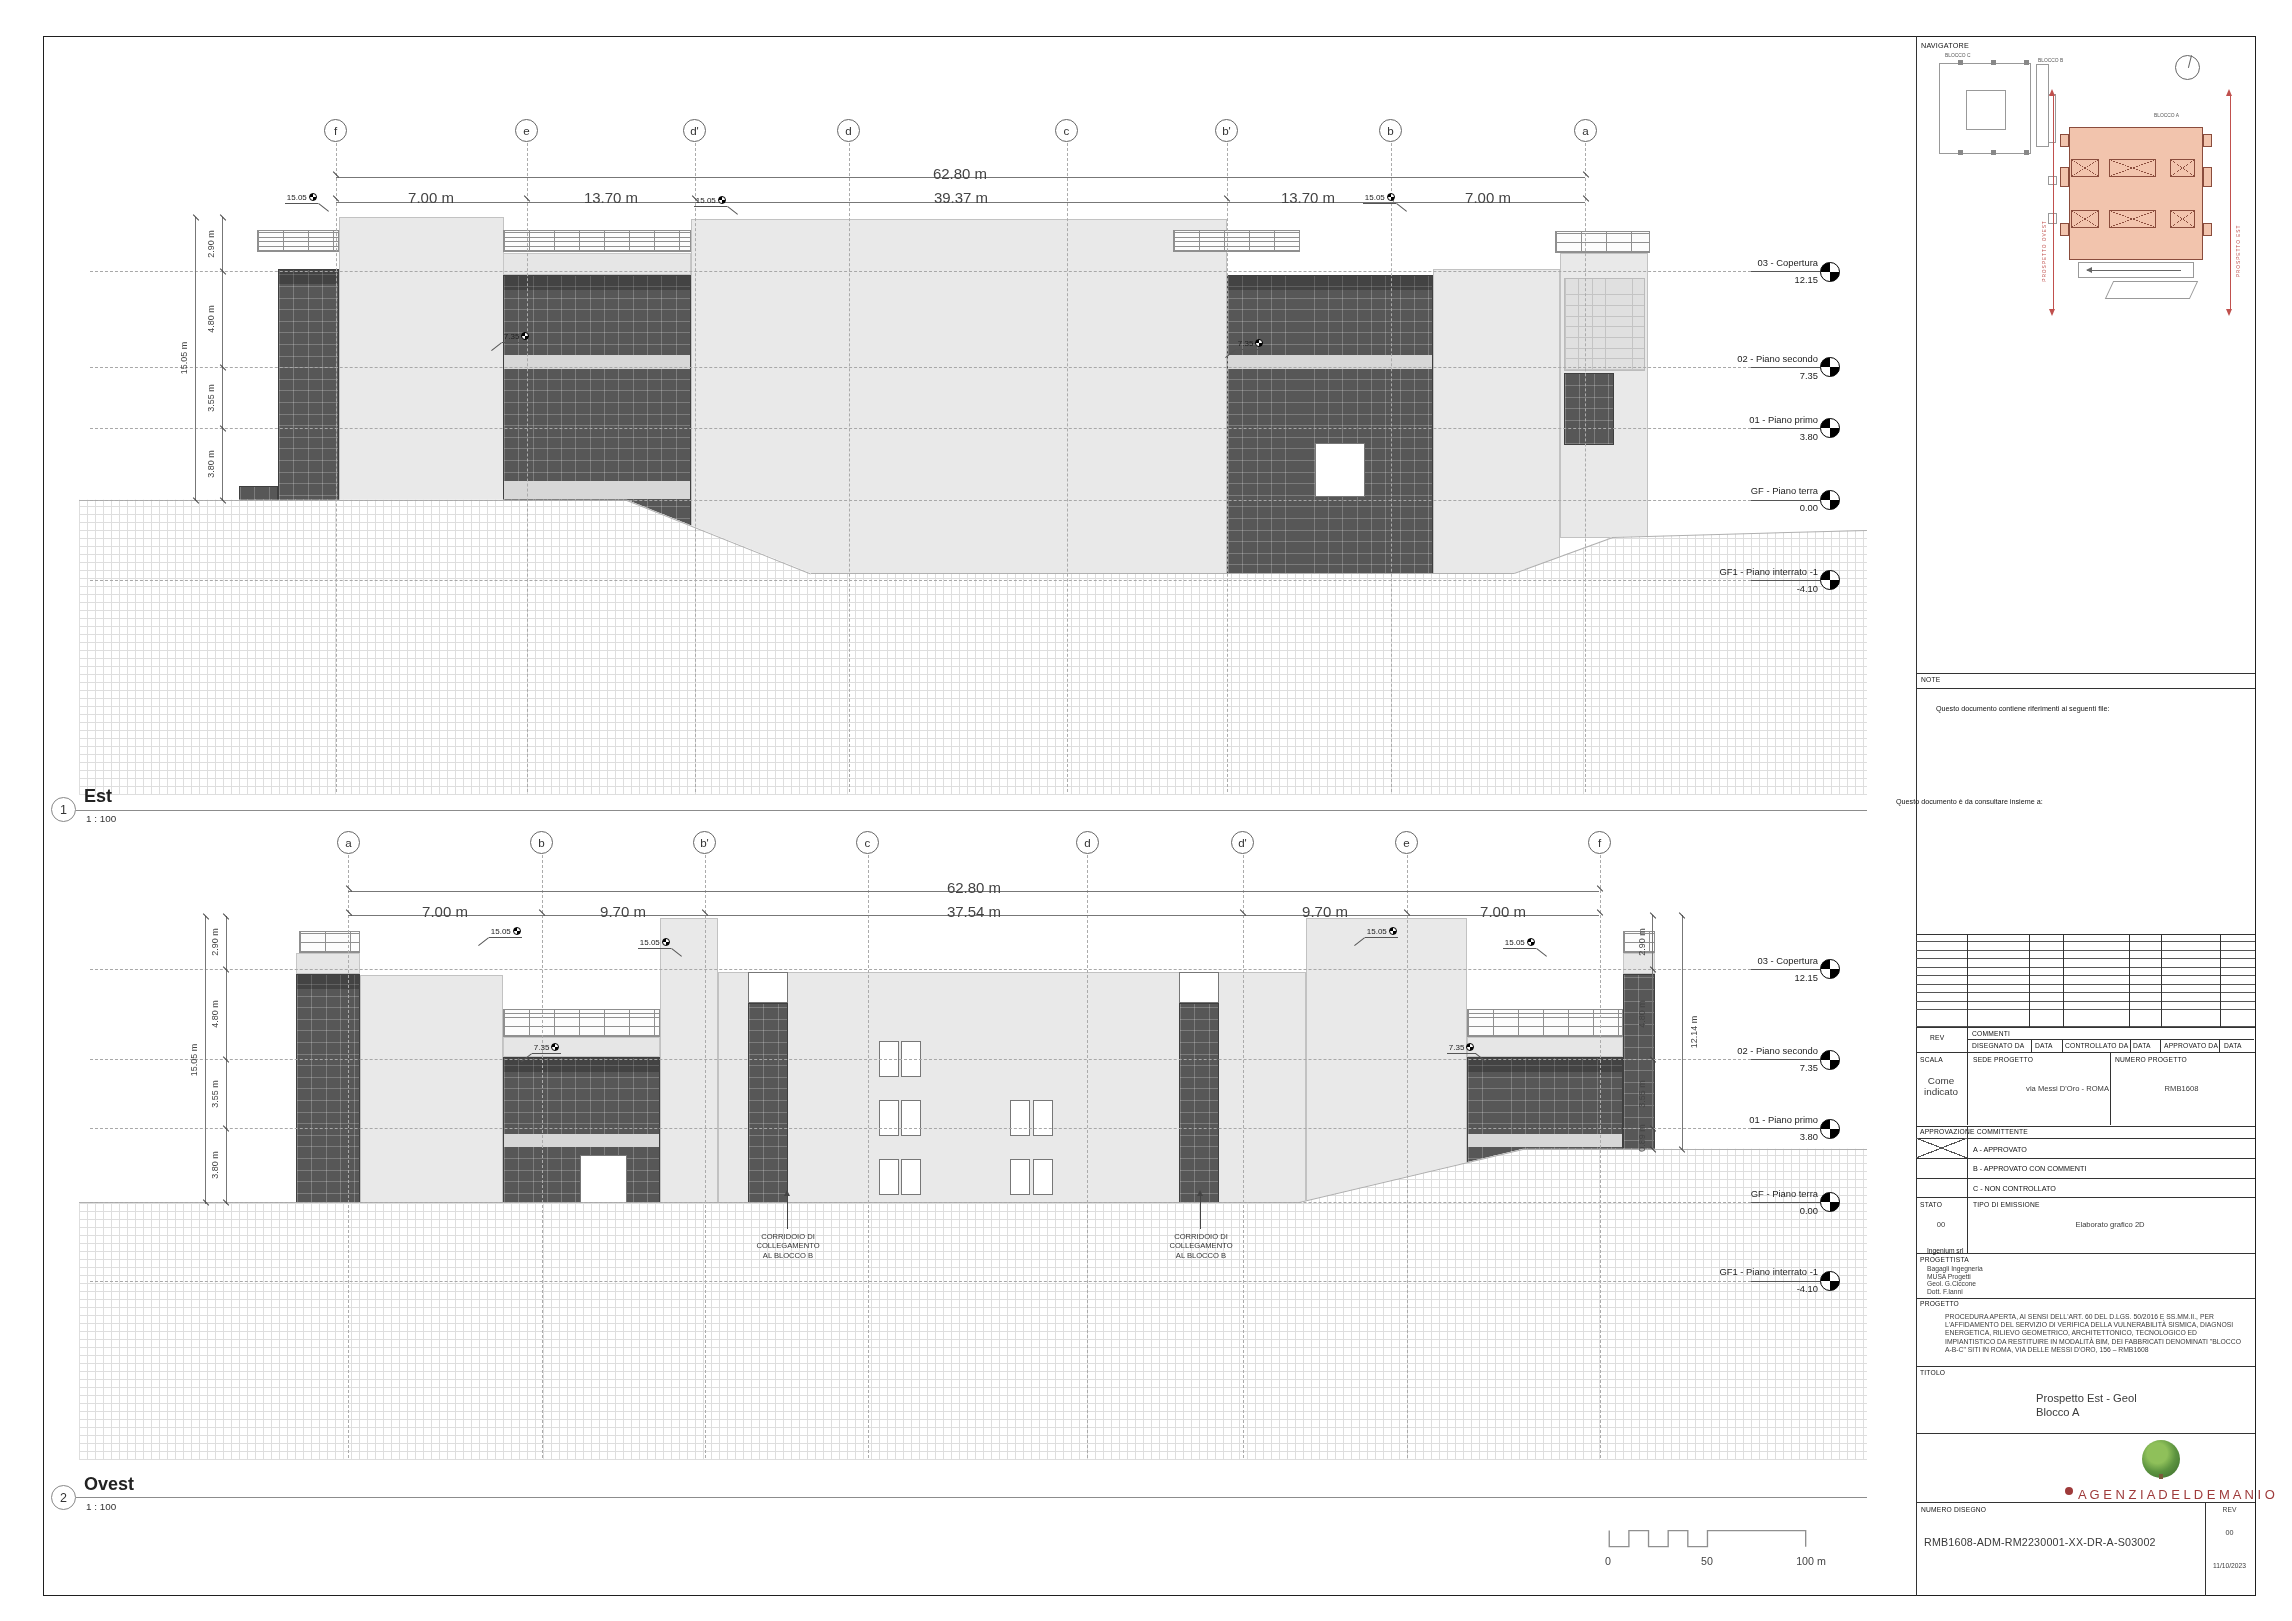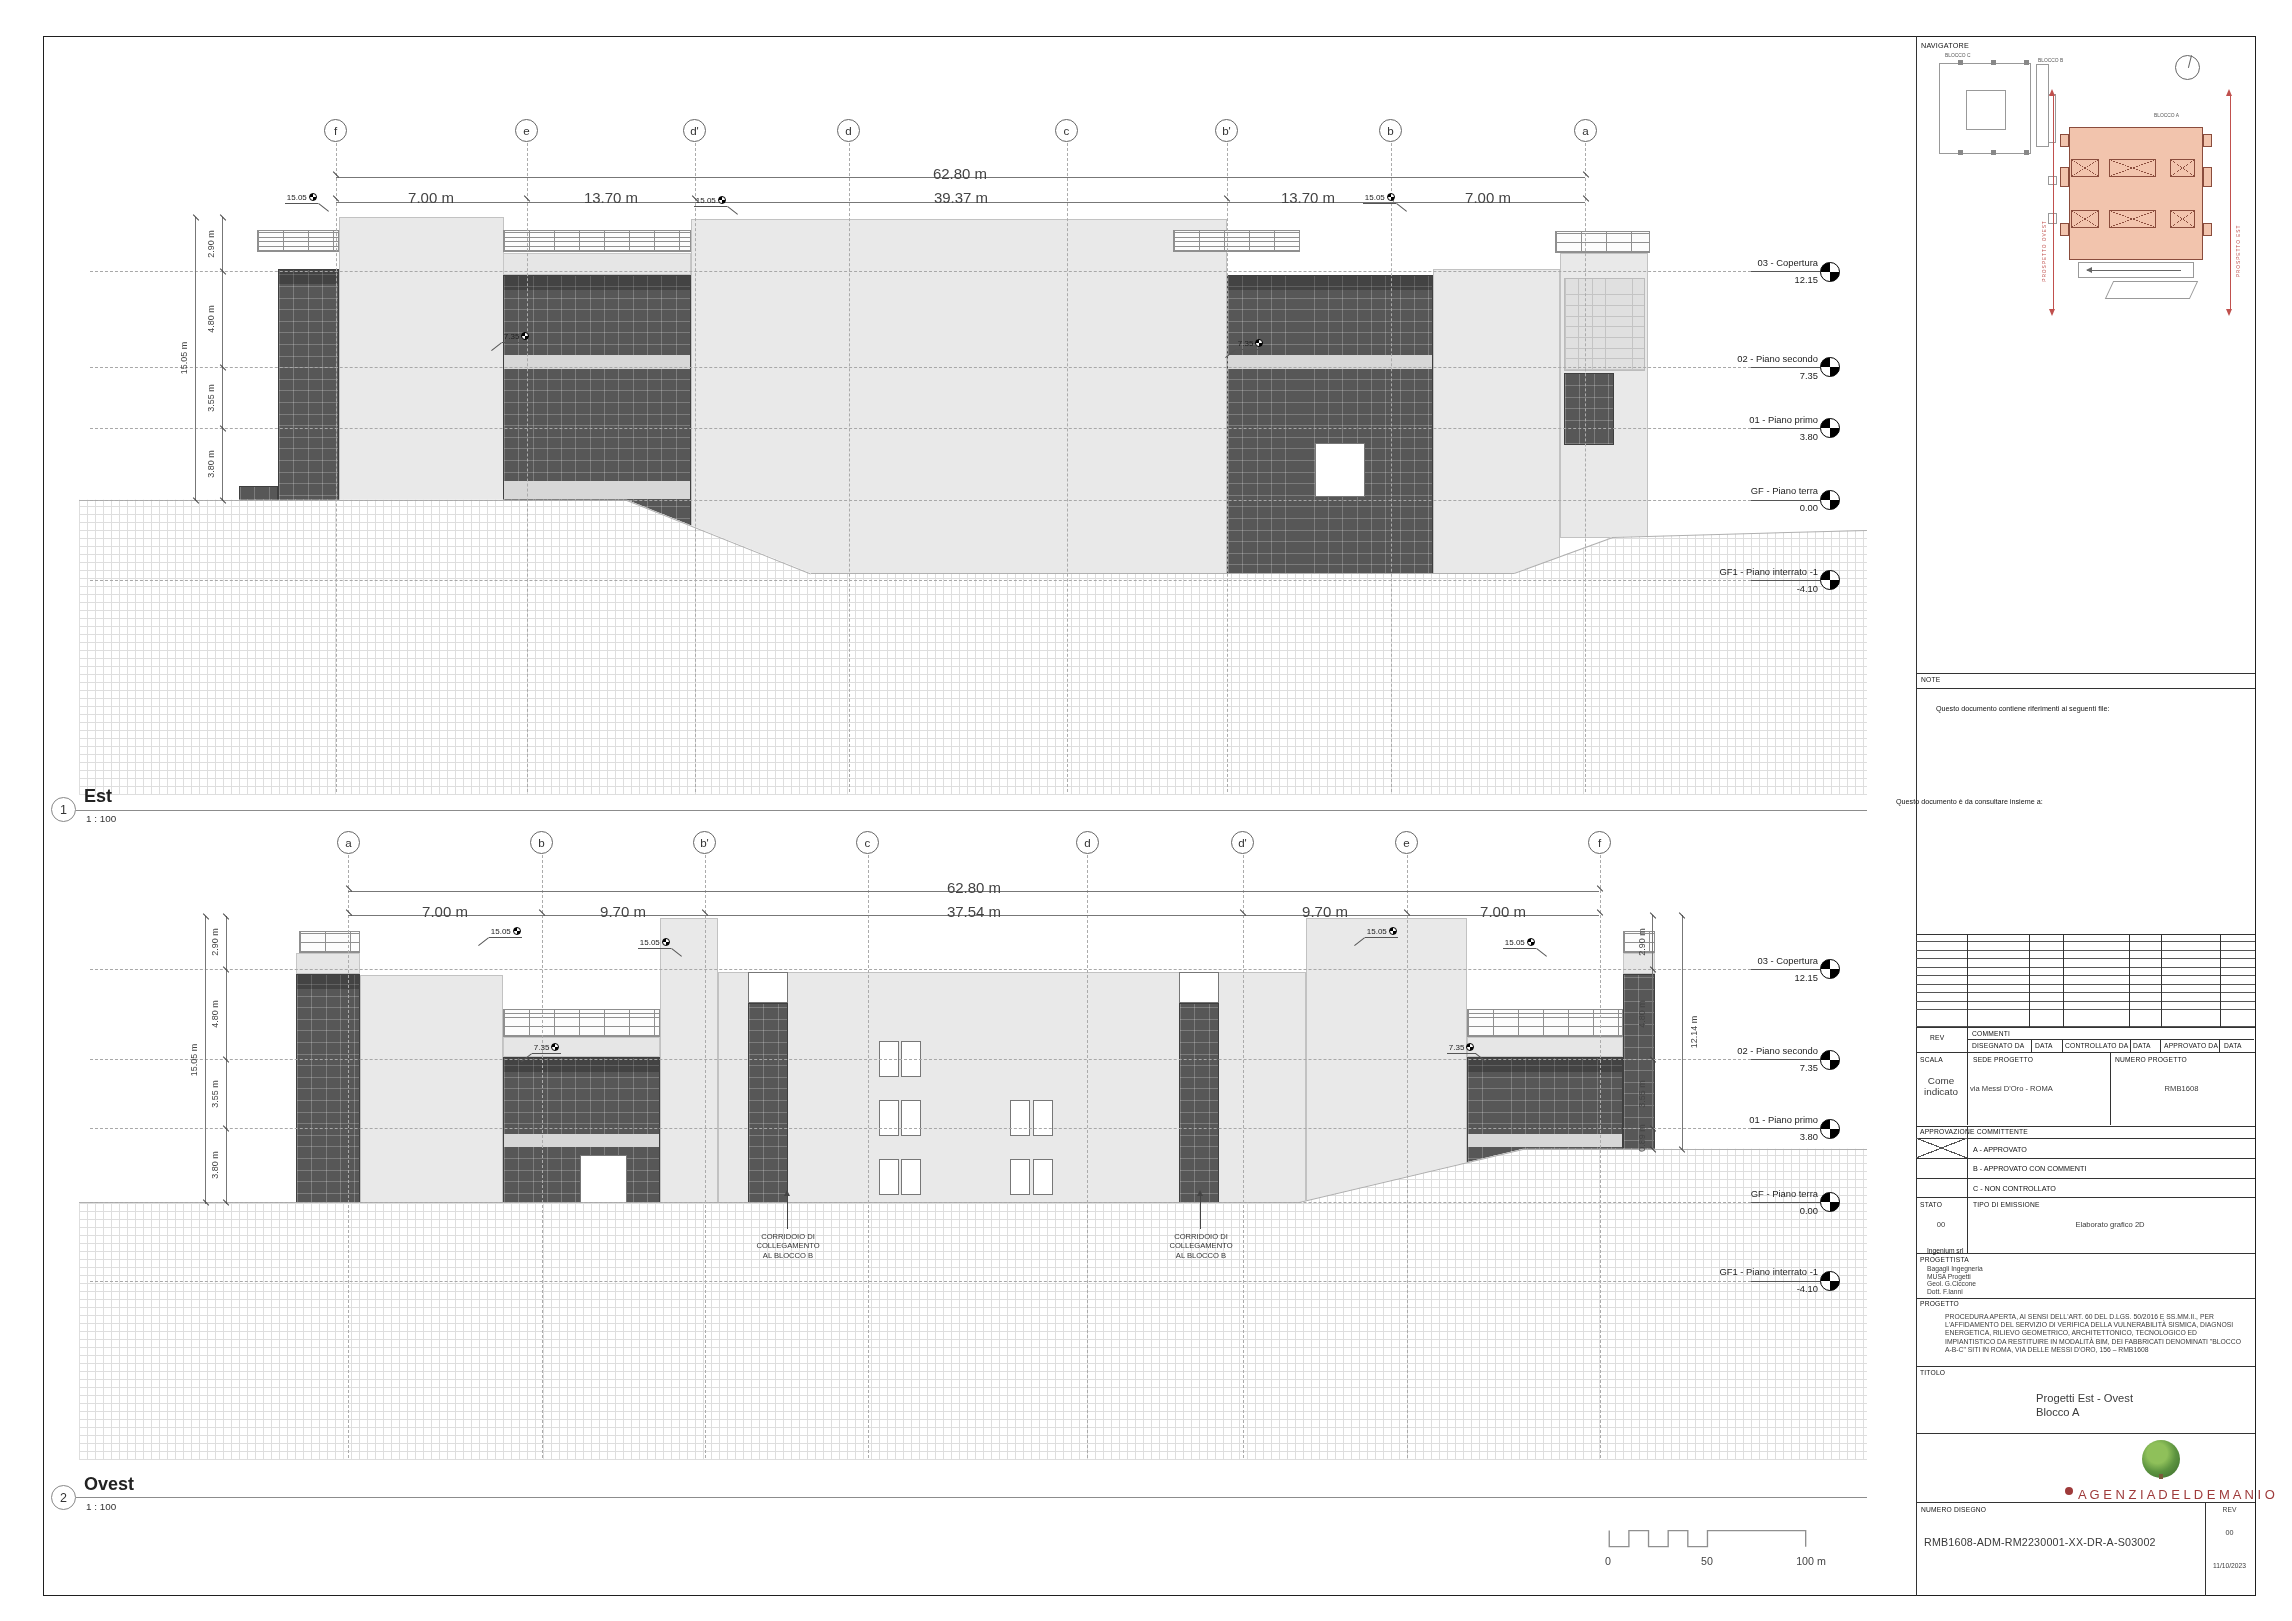--- a/index.html
+++ b/index.html
@@ -542,21 +542,21 @@
   <i class="pvline" style="left:2130px;top:1039px;height:13.4px"></i>
   <i class="pvline" style="left:2160px;top:1039px;height:13.4px"></i>
   <i class="pvline" style="left:2219px;top:1039px;height:13.4px"></i>
 
   <i class="phline" style="left:1916px;top:1052px;width:339px"></i>
   <span class="plabel" style="left:1920px;top:1056px">SCALA</span>
   <div class="abs" style="left:1917px;top:1075px;width:48px;text-align:center;font-size:9.9px;white-space:pre-line">Come
 indicato</div>
   <i class="pvline" style="left:1967px;top:1052px;height:73px"></i>
   <span class="plabel" style="left:1973px;top:1056px">SEDE PROGETTO</span>
-  <div class="abs" style="left:1970px;top:1084px;width:139px;text-align:left;font-size:7.6px">via Messi D'Oro - ROMA</div>
+  <div class="abs" style="left:1970px;top:1084px;width:139px;text-align:right;font-size:7.6px">via Messi D'Oro - ROMA</div>
   <i class="pvline" style="left:2110px;top:1052px;height:73px"></i>
   <span class="plabel" style="left:2115px;top:1056px">NUMERO PROGETTO</span>
   <div class="abs" style="left:2112px;top:1084px;width:139px;text-align:center;font-size:7.6px">RMB1608</div>
 
   <i class="phline" style="left:1916px;top:1126px;width:339px"></i>
   <span class="plabel" style="left:1920px;top:1128px">APPROVAZIONE COMMITTENTE</span>
   <i class="phline" style="left:1916px;top:1138px;width:339px"></i>
   <div class="abs xbox" style="left:1916px;top:1138px;width:51px;height:19.7px"></div>
   <span class="ptext" style="left:1973px;top:1145px">A - APPROVATO</span>
   <i class="phline" style="left:1916px;top:1158px;width:339px"></i>
@@ -582,21 +582,21 @@
     <div>Geol. G.Ciccone</div>
     <div>Dott. F.Ianni</div>
   </div>
 
   <i class="phline" style="left:1916px;top:1298px;width:339px"></i>
   <span class="plabel" style="left:1920px;top:1300px">PROGETTO</span>
   <div class="abs" style="left:1945px;top:1313px;width:296px;font-size:6.8px;line-height:8.2px">PROCEDURA APERTA, AI SENSI DELL'ART. 60 DEL D.LGS. 50/2016 E SS.MM.II., PER L'AFFIDAMENTO DEL SERVIZIO DI VERIFICA DELLA VULNERABILITÀ SISMICA, DIAGNOSI ENERGETICA, RILIEVO GEOMETRICO, ARCHITETTONICO, TECNOLOGICO ED IMPIANTISTICO DA RESTITUIRE IN MODALITÀ BIM, DEI FABBRICATI DENOMINATI "BLOCCO A-B-C" SITI IN ROMA, VIA DELLE MESSI D'ORO, 156 – RMB1608</div>
 
   <i class="phline" style="left:1916px;top:1366px;width:339px"></i>
   <span class="plabel" style="left:1920px;top:1369px">TITOLO</span>
-  <div class="abs" style="left:2036px;top:1392px;font-size:11.2px">Progetti Est - Ovest</div>
+  <div class="abs" style="left:2036px;top:1392px;font-size:11.2px">Prospetto Est - Geol</div>
   <div class="abs" style="left:2036px;top:1406px;font-size:11.2px">Blocco A</div>
 
   <i class="phline" style="left:1916px;top:1433px;width:339px"></i>
   <div class="abs" style="left:2142px;top:1440px;width:38px;height:38px;border-radius:50%;
               background:radial-gradient(circle at 40% 35%,#8fc05a 0 30%,#5d9440 55%,#35652a 100%)"></div>
   <i style="left:2159px;top:1474px;width:3.6px;height:5.4px;background:#7a5a3a"></i>
   <i style="left:2065px;top:1487px;width:8px;height:8px;border-radius:50%;background:#9e3a3a"></i>
   <span class="abs" style="left:2078px;top:1487px;font-size:13px;color:#9e3a3a;white-space:nowrap">A G E N Z I A   D E L   D E M A N I O</span>
 
   <i class="phline" style="left:1916px;top:1502px;width:339px"></i>

